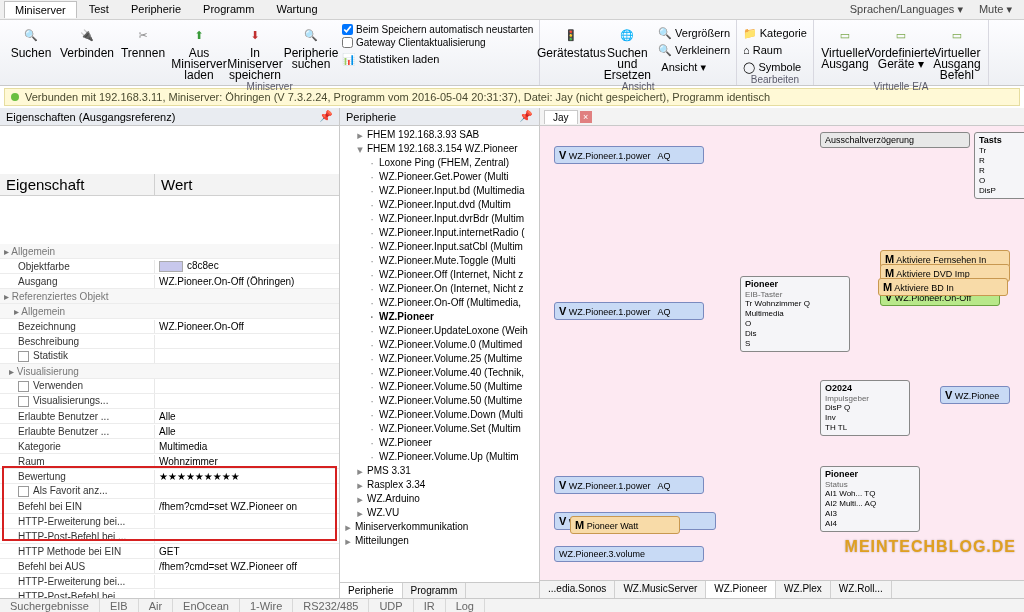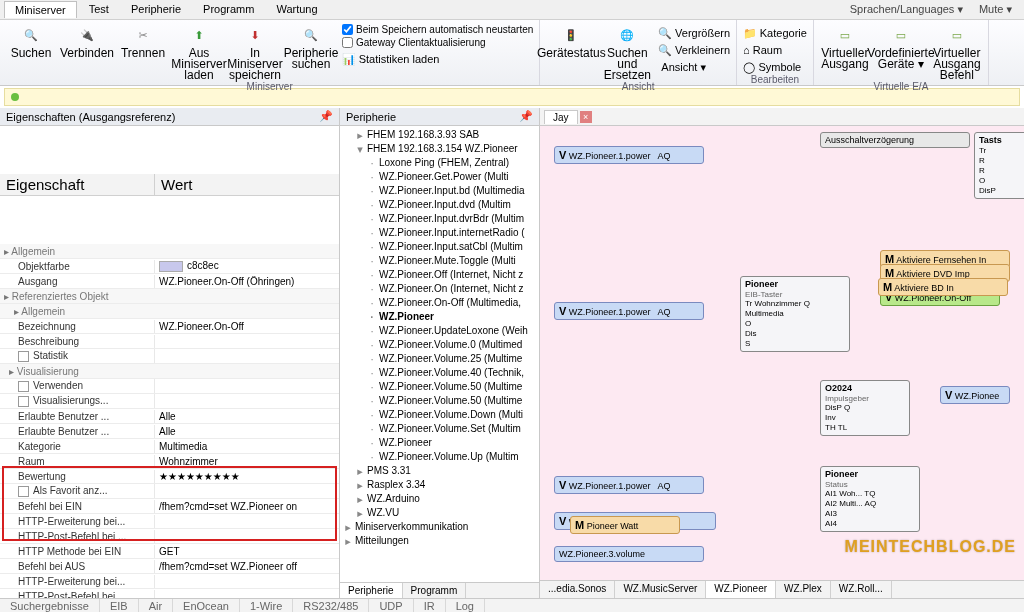--- a/index.html
+++ b/index.html
@@ -175,20 +175,21 @@
           <div class="ic" style="color:#7aa84a">▭</div>
           <div class="lbl">Virtueller<br>Ausgang Befehl</div>
         </div>
       </div>
       <div class="caption">Virtuelle E/A</div>
     </div>
   </div>
 
 <div class="status">
   <span class="dot"></span>
+  <span>Verbunden mit 192.168.3.11, Miniserver: Öhringen (V 7.3.2.24, Programm vom 2016-05-04 20:31:37), Datei: Jay (nicht gespeichert), Programm identisch</span>
 </div>
 
 <div class="main">
 
   <div class="props" style="position:relative;gap:48px;">
     <div class="panel-title">
       <span>Eigenschaften (Ausgangsreferenz)</span>
         <span class="pin">📌</span>
     </div>
     <div class="props-head">

